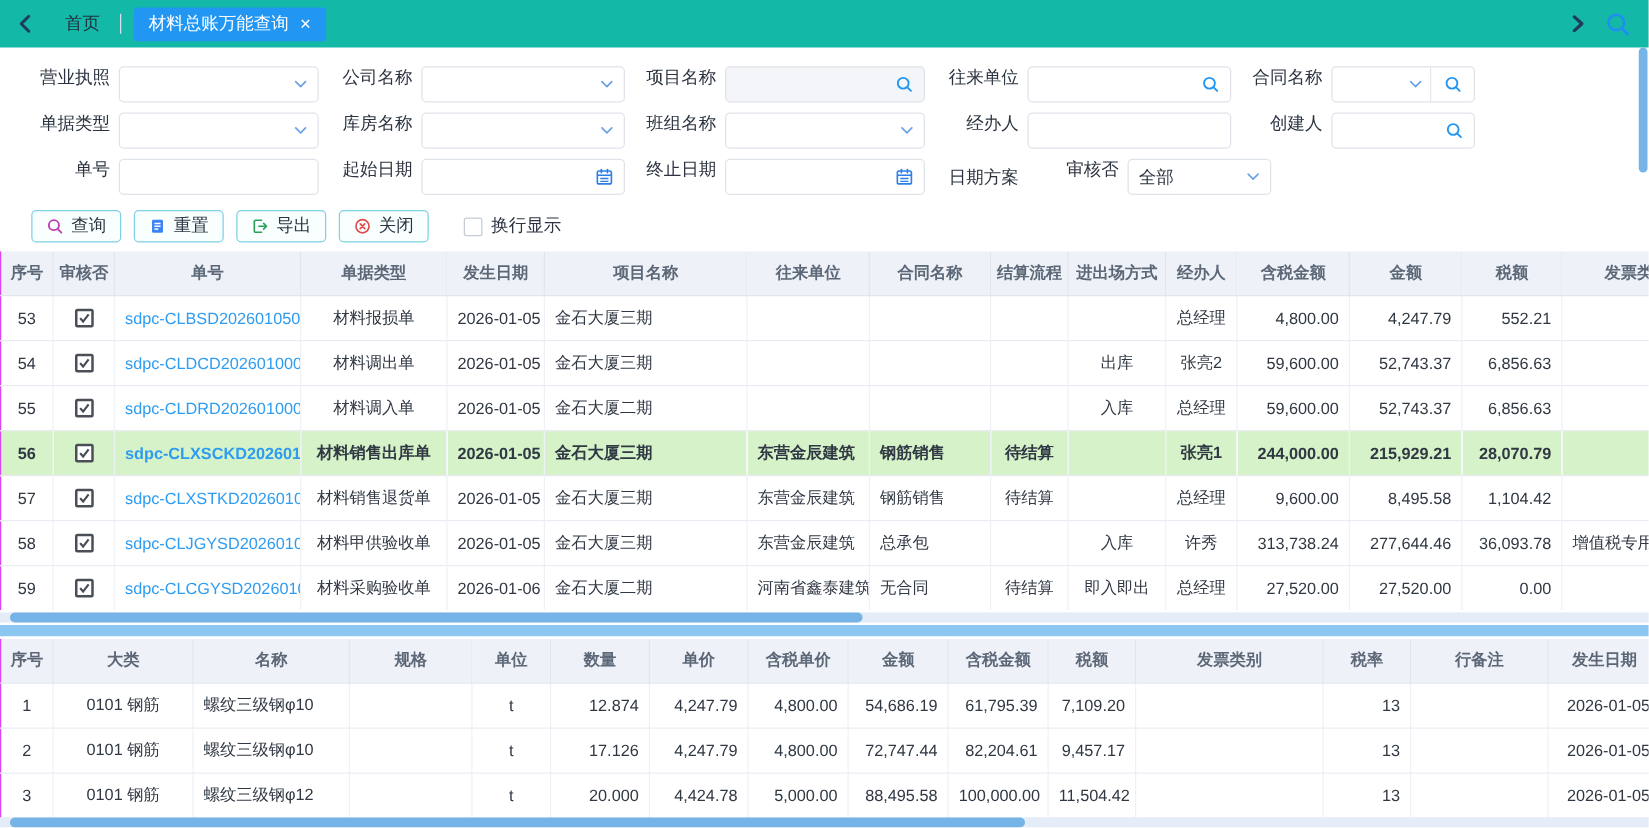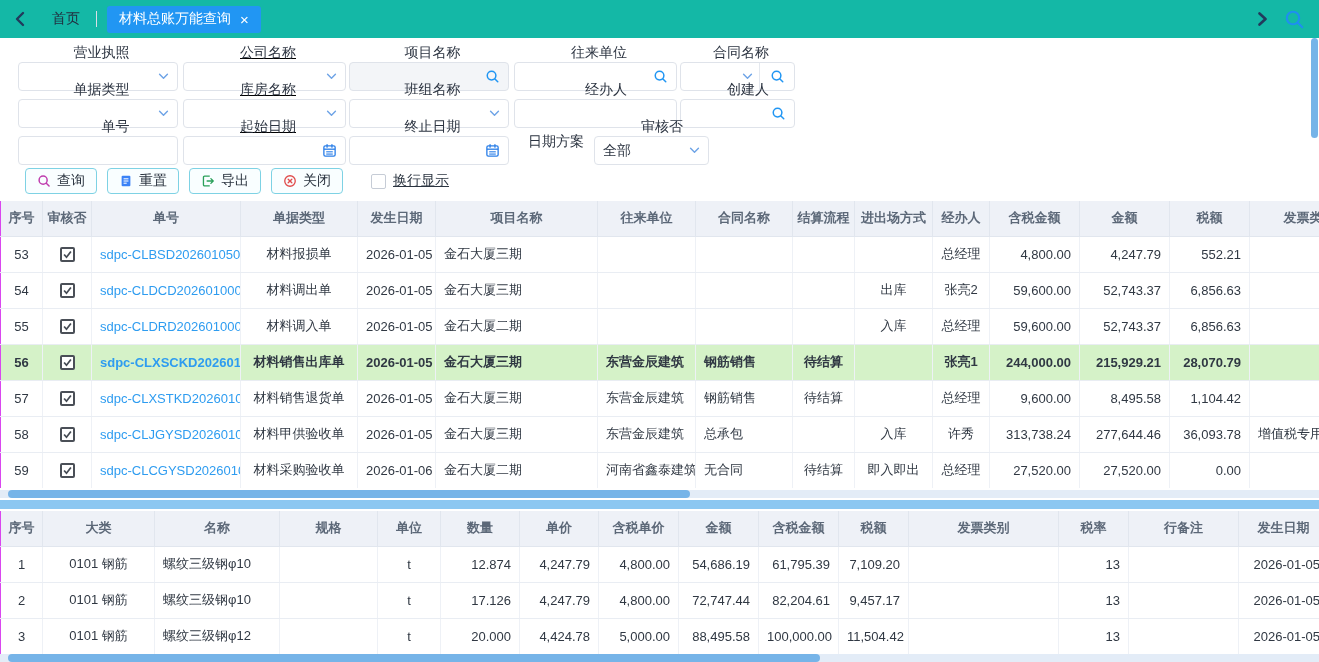--- a/index.html
+++ b/index.html
@@ -20,47 +20,47 @@
   .tb-spacer { flex:1; }
   .proj-select { display:flex; align-items:center; width:252px; height:30px; margin-left:22px;
                  background:#fafbfd; border:1px solid #eceff4; border-radius:4px; padding:0 10px;
                  cursor:pointer; }
   .proj-select .ph { flex:1; font-size:14px; color:#b9c0cb; }
   .chev { color:#6da3e6; display:inline-flex; align-items:center; }
   .tb-search { margin-left:16px; color:#1e8ff0; display:flex; cursor:pointer; }
 
   
   .frow { position:absolute; left:0; width:100%; height:29px; display:flex; align-items:center; }
-  .fgroup { display:flex; align-items:center;flex-direction:column; }
+  .fgroup { display:flex; align-items:flex-start; }
   .flabel { display:inline-block; width:70px; margin-right:7px; text-align:right;
             font-size:14px; color:#2b3340; }
   .ctl { position:relative; height:29px; background:#fff; border:1px solid #dfe3ea;
          border-radius:4px; display:flex; align-items:center; padding:0 8px; cursor:pointer; }
   .ctl.disabled { background:#f3f5f8; }
   .ctl .val { flex:1; font-size:14px; color:#2b3340; white-space:nowrap; overflow:hidden; }
   .ctl .icon-right { margin-left:4px; display:inline-flex; }
   .w160 { width:160px; } .w163 { width:163px; } .w115 { width:115px; }
-  .g1 { margin-left:18px; } .g2 { margin-left:5px;text-decoration:underline; } .g3 { margin-left:3px; }
+  .g1 { margin-left:18px; } .g2 { margin-left:5px; } .g3 { margin-left:3px; }
   .g4 { margin-left:5px; } .g5 { margin-left:3px; }
   .mag { color:#2196f3; } .cal { color:#2b7fe8; }
   .combo { padding:0; }
   .combo .combo-sel { flex:1; display:flex; align-items:center; padding:0 6px 0 8px; height:100%; }
   .combo .combo-div { width:1px; height:100%; background:#e4e8ee; }
   .combo .combo-search { width:34px; display:flex; align-items:center; justify-content:center; height:100%; }
 
   
   .toolbar { position:absolute; left:0; top:168px; width:100%; height:26px;
              display:flex; align-items:center; padding-left:25px; }
   .btn { display:inline-flex; align-items:center; gap:6px; height:26px; padding:0 11px;
          margin-right:10px; background:#f9feff; border:1px solid #7ed2e4; border-radius:4px;
          font-size:14px; color:#2b3440; cursor:pointer; }
   .btn svg { display:block; }
   .wrapchk { display:inline-flex; align-items:center; gap:7px; margin-left:18px; cursor:pointer; }
   .wrapchk .box { width:15px; height:15px; border:1px solid #c6ccd6; border-radius:2px; background:#fff; }
-  .wrapchk .lbl { font-size:14px; color:#2b3440;text-decoration:underline; }
+  .wrapchk .lbl { font-size:14px; color:#2b3440; }
 
   
   .twrap { position:absolute; left:0; width:1319px; overflow:hidden; background:#fff; }
   .twrap.main { top:201px; height:287px; }
   .twrap.detail { top:511px; height:144px; }
   table.grid { border-collapse:collapse; table-layout:fixed; }
   table.grid th { height:35px; background:#eef1f7; border-right:1px solid #e1e6ee;
                   border-bottom:1px solid #e1e6ee; font-size:13px; font-weight:700;
                   color:#5c6878; text-align:center; white-space:nowrap; overflow:hidden; cursor:pointer; }
   table.grid td { height:36px; border-right:1px solid #eef1f6; border-bottom:1px solid #e9edf3;

